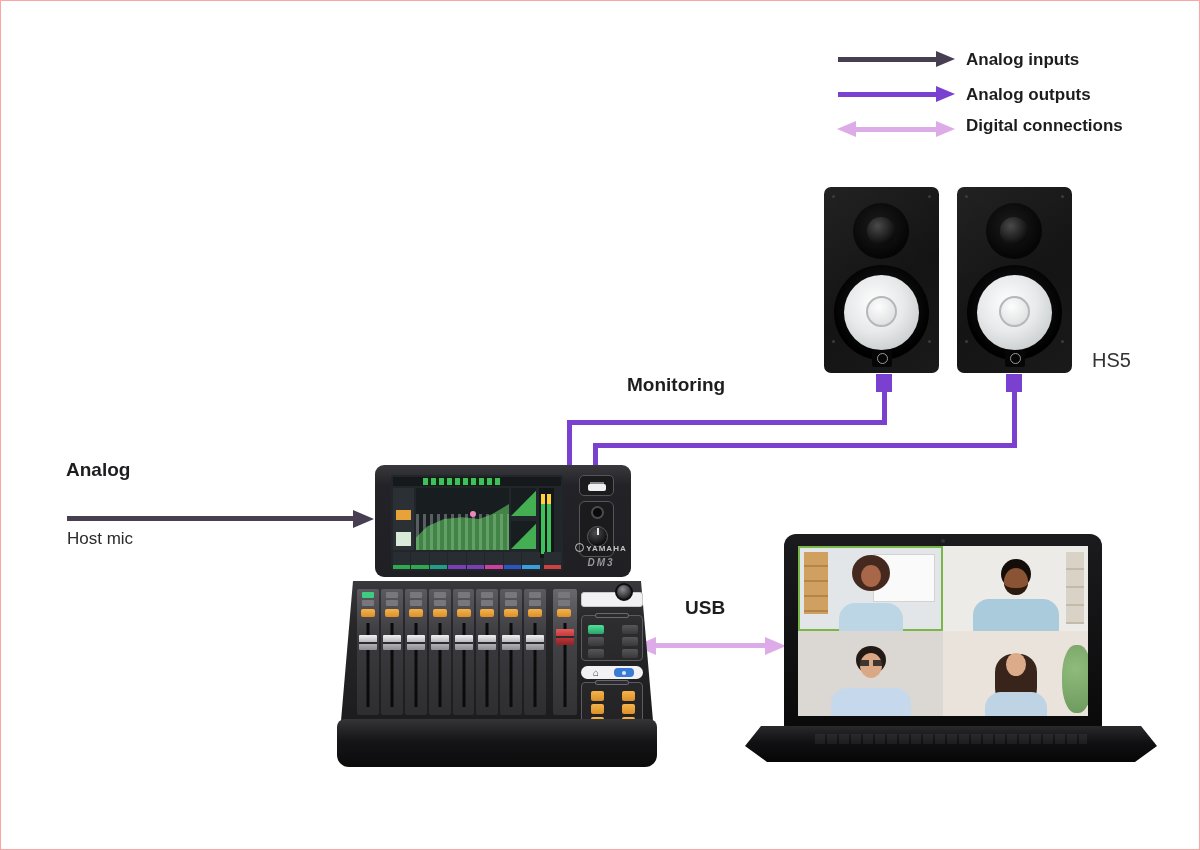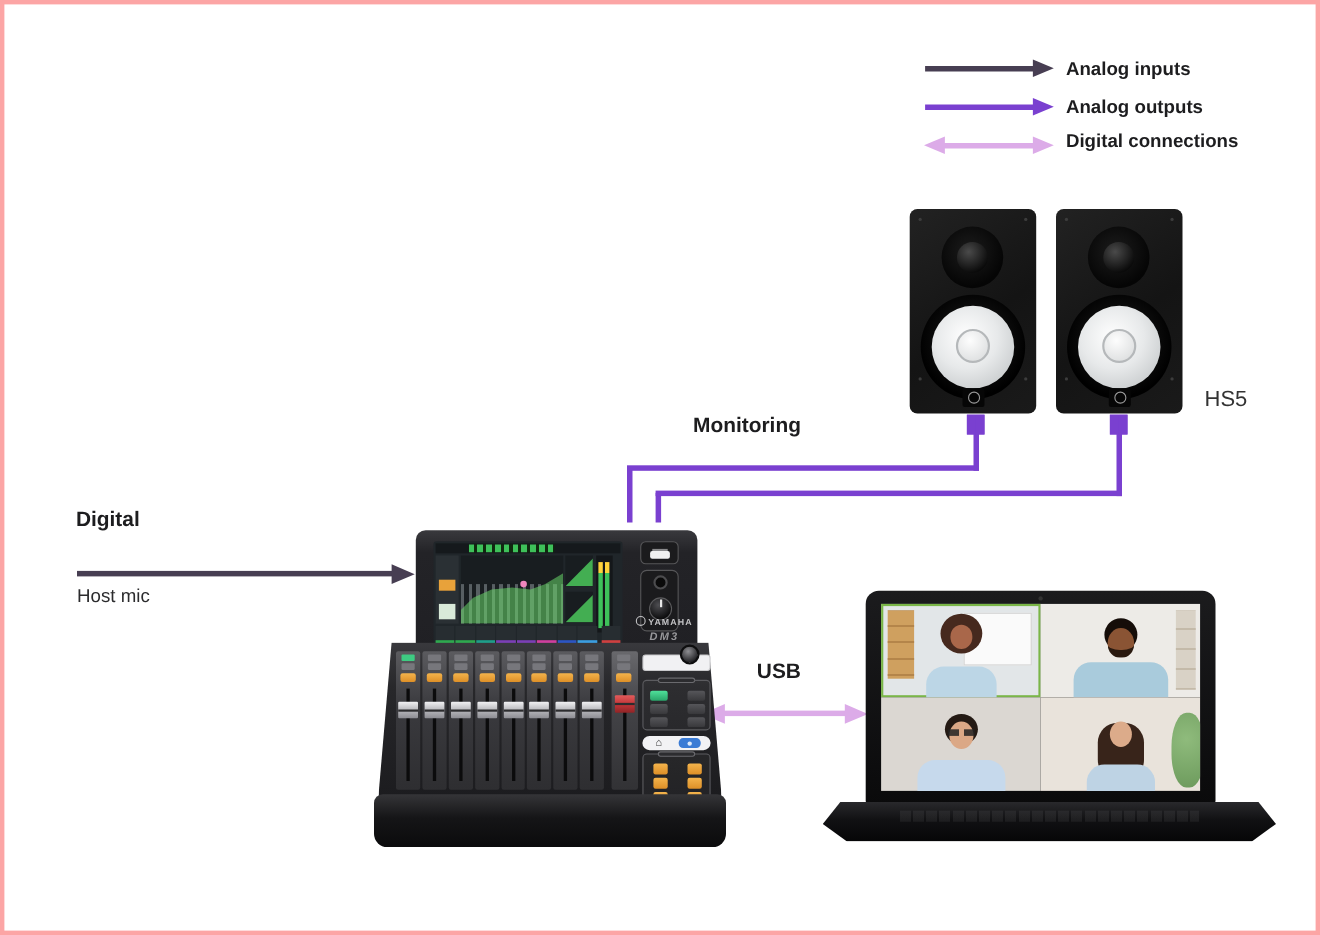--- a/index.html
+++ b/index.html
@@ -1,17 +1,17 @@
 <!DOCTYPE html>
 <html><head>
 <meta charset="utf-8">
 <style>
   * { margin:0; padding:0; box-sizing:border-box; }
   body { font-family:"Liberation Sans", sans-serif; background:#fff; }
-  #page { position:relative; width:1200px; height:850px; background:#ffffff; border:4px solid #fca5a5; overflow:hidden; }
+  #page { position:relative; width:1200px; height:850px; background:#ffffff; border:1px solid #fca5a5; overflow:hidden; }
 
   .abs { position:absolute; }
 
   
   .lbl-bold  { font-weight:700; color:#1d1d1f; font-size:19px; }
   .lbl-reg   { font-weight:400; color:#2b2b2d; font-size:17px; }
   .lbl-name  { font-weight:400; color:#333;    font-size:20px; }
   .legend-label { font-weight:700; color:#1d1d1f; font-size:17px; line-height:22px; }
 
   
@@ -39,21 +39,21 @@
              background:radial-gradient(circle at 42% 38%, #ffffff 0%, #e7e9ea 45%, #b9bdbf 100%); }
   .woofer-cap { position:absolute; left:22px; top:21px; width:31px; height:31px; border-radius:50%;
              border:2px solid #b5b8ba;
              background:radial-gradient(circle at 40% 32%, #fdfdfd 0%, #d7d9da 100%); }
   .spk-badge { position:absolute; left:48px; bottom:6px; width:20px; height:17px; border-radius:2px; background:#060606; }
   .spk-badge::after { content:""; position:absolute; left:5px; top:3px; width:9px; height:9px; border-radius:50%; border:1px solid #9a9a9a; }
   .screw { position:absolute; width:3px; height:3px; border-radius:50%; background:#3c3c3c; }
 
   
   #mixer { position:absolute; left:340px; top:462px; width:312px; height:306px; }
-  .mx-slab { position:absolute; left:34px; top:16px; width:256px; height:112px; border-radius:9px;
+  .mx-slab { position:absolute; left:34px; top:2px; width:256px; height:112px; border-radius:9px;
              background:linear-gradient(180deg,#39393d 0%,#232327 18%,#202024 100%); }
   .mx-screen { position:absolute; left:16px; top:10px; width:172px; height:96px; border-radius:3px;
              background:#20262a; overflow:hidden; }
   .scr-topbar { position:absolute; left:2px; top:2px; right:2px; height:9px; background:#15191c; }
   .scr-topbar::after { content:""; position:absolute; left:30px; top:1px; width:78px; height:7px;
              background:repeating-linear-gradient(90deg,#3ec15a 0 5px,#10290f 5px 8px); }
   .scr-leftcol { position:absolute; left:2px; top:13px; width:21px; bottom:21px; background:#2a3034; }
   .scr-leftcol::before { content:""; position:absolute; left:3px; top:22px; width:15px; height:10px; background:#e8a23a; }
   .scr-leftcol::after  { content:""; position:absolute; left:3px; bottom:4px; width:15px; height:14px; background:#d9ead9; }
   .scr-eq { position:absolute; left:25px; top:13px; width:93px; height:62px; background:#181d20; }
@@ -206,21 +206,21 @@
 
     <div class="shaft-v c-purple abs" style="left:592px; top:444px; height:27px;"></div>
     <div class="shaft-h c-purple abs" style="left:592px; top:442px; width:424px;"></div>
     <div class="shaft-v c-purple abs" style="left:1011px; top:389px; height:58px;"></div>
     <div class="head head-up b-purple abs" style="left:1005px; top:373px;"></div>
 
     <div class="lbl-bold abs" style="left:626px; top:373px;">Monitoring</div>
   </div>
 
   <div>
-    <div class="lbl-bold abs" style="left:65px; top:458px;">Digital</div>
+    <div class="lbl-bold abs" style="left:65px; top:458px;">Analog</div>
     <div class="shaft-h c-dark abs" style="left:66px; top:515px; width:288px;"></div>
     <div class="head head-right abs" style="left:352px; top:509px; border-left-color:#473e52; border-left-width:21px; border-top-width:9px; border-bottom-width:9px;"></div>
     <div class="lbl-reg abs" style="left:66px; top:528px;">Host mic</div>
   </div>
 
   <div>
     <div class="lbl-bold abs" style="left:684px; top:596px;">USB</div>
     <div class="shaft-h c-lilac abs" style="left:654px; top:642px; width:112px;"></div>
     <div class="head head-left abs" style="left:634px; top:636px; border-right-color:#dcabe8; border-right-width:21px; border-top-width:9px; border-bottom-width:9px;"></div>
     <div class="head head-right abs" style="left:764px; top:636px; border-left-color:#dcabe8; border-left-width:21px; border-top-width:9px; border-bottom-width:9px;"></div>

